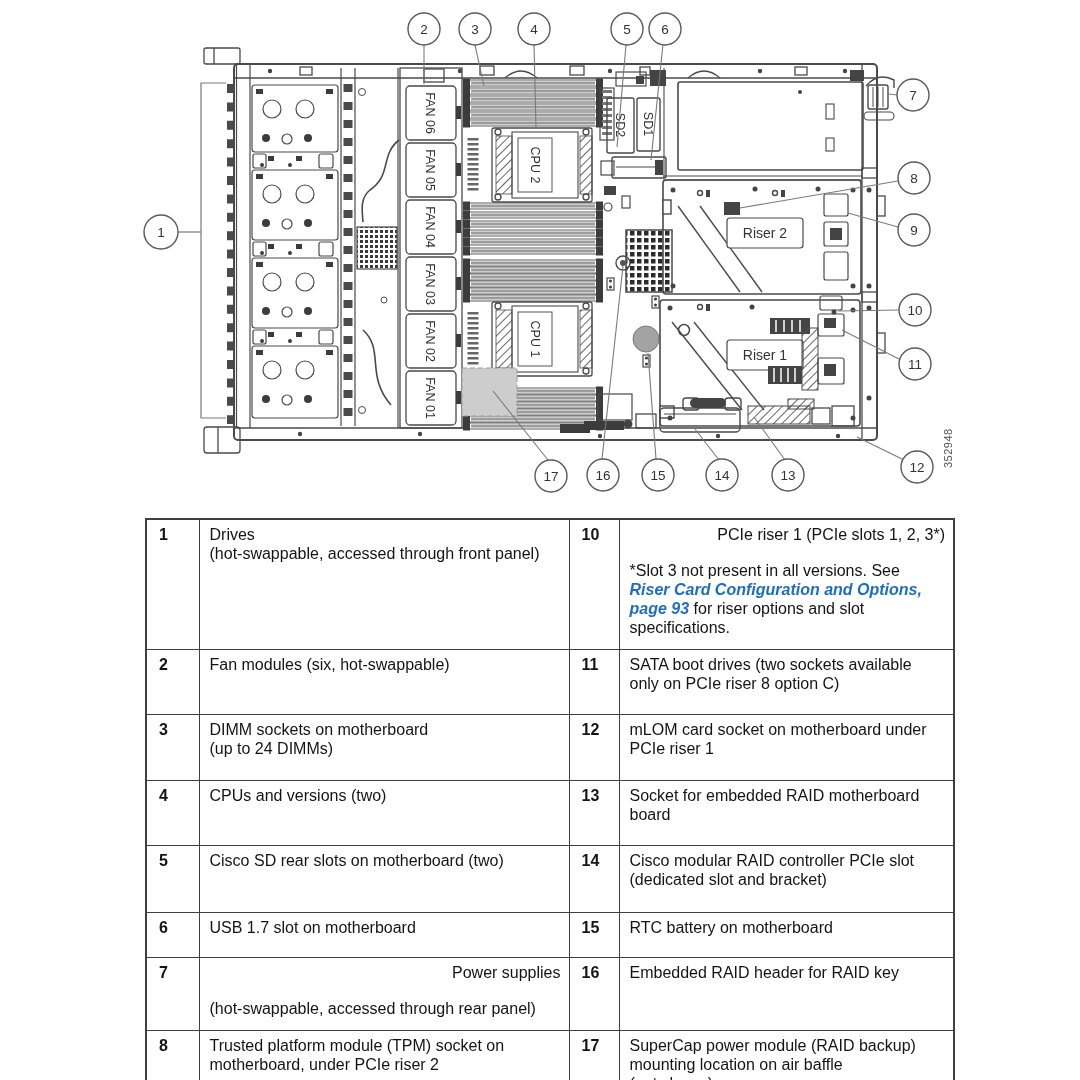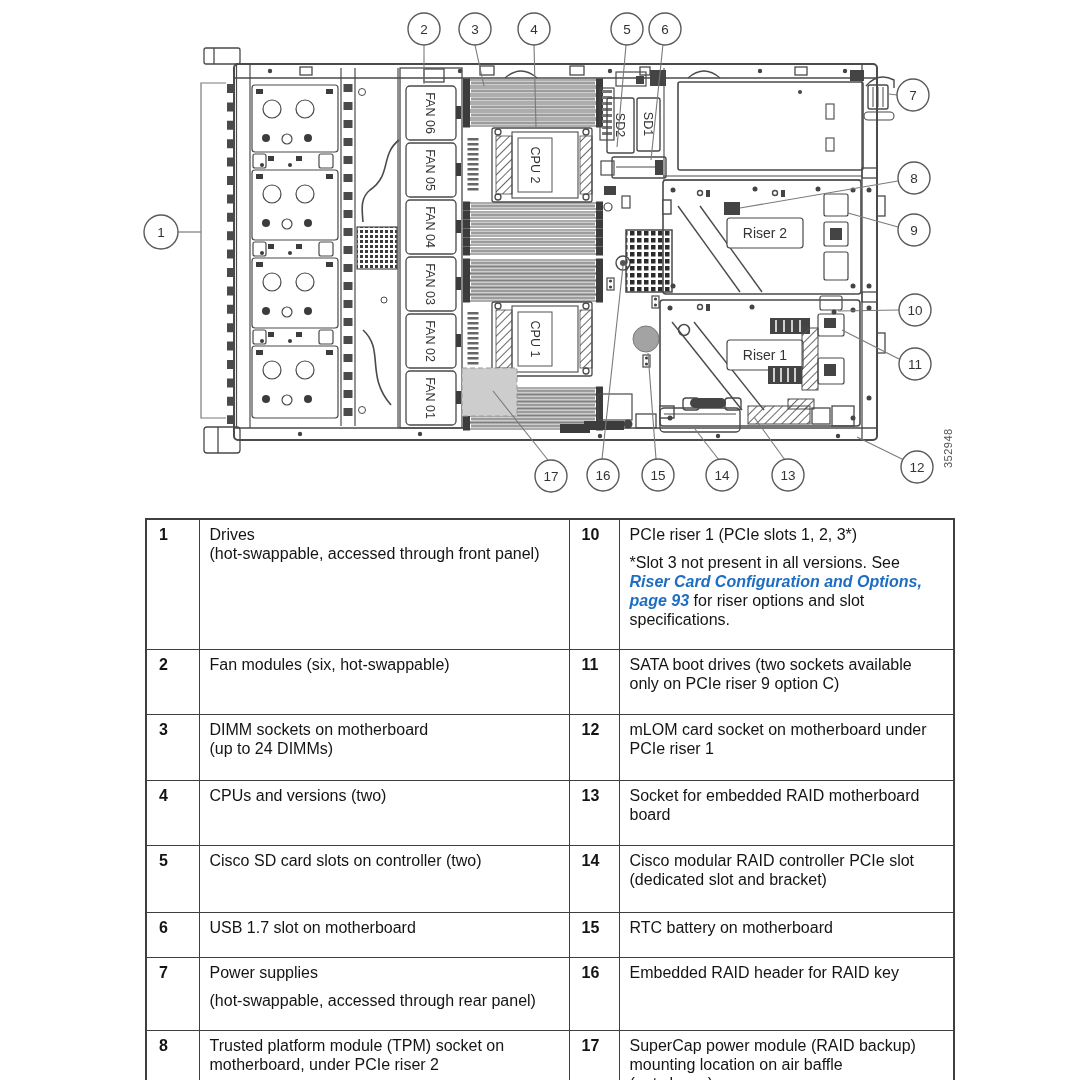--- a/index.html
+++ b/index.html
@@ -5,22 +5,22 @@
   html,body{margin:0;padding:0;background:#ffffff;}
   .page{position:relative;width:1080px;height:1080px;background:#fff;overflow:hidden;
         font-family:"Liberation Sans", sans-serif;color:#1a1a1a;}
   svg text{font-family:"Liberation Sans", sans-serif;}
   .legend{position:absolute;left:145px;top:518px;width:808px;border-collapse:collapse;
           table-layout:fixed;border:2px solid #3f3f3f;}
   .legend td{border:1px solid #3f3f3f;vertical-align:top;padding:5px 8px 4px 10px;
              font-size:16px;line-height:19px;color:#141414;}
   .legend td.num{font-weight:bold;padding-left:12px;}
   .legend .desc{white-space:pre-line;}
-  .para2{margin-top:9px;white-space:pre-line;}
-  .p1{white-space:pre-line;}
+  .para2{margin-top:17px;white-space:pre-line;}
+  .p1{white-space:pre-line;text-align:right;}
   .doclink{color:#1d6ec2;font-weight:bold;font-style:italic;cursor:pointer;}
   tr.r1 td{height:120px} tr.r2 td{height:55px} tr.r3 td{height:56px}
   tr.r4 td{height:55px} tr.r5 td{height:57px} tr.r6 td{height:35px}
   tr.r7 td{height:63px} tr.r8 td{height:72px}
 </style>
 </head>
 <body>
 
 <div class="page">
 
@@ -566,21 +566,21 @@
     </td>
   </tr>
   <tr class="r2">
     <td class="num">2</td>
     <td>
             <div class="desc">Fan modules (six, hot-swappable)</div>
           </td>
     <td class="num">11</td>
     <td>
             <div class="desc">SATA boot drives (two sockets available
-only on PCIe riser 9 option C)</div>
+only on PCIe riser 8 option C)</div>
           </td>
   </tr>
   <tr class="r3">
     <td class="num">3</td>
     <td>
             <div class="desc">DIMM sockets on motherboard
 (up to 24 DIMMs)</div>
           </td>
     <td class="num">12</td>
     <td>
@@ -595,21 +595,21 @@
           </td>
     <td class="num">13</td>
     <td>
             <div class="desc">Socket for embedded RAID motherboard
 board</div>
           </td>
   </tr>
   <tr class="r5">
     <td class="num">5</td>
     <td>
-            <div class="desc">Cisco SD card slots on controller (two)</div>
+            <div class="desc">Cisco SD rear slots on motherboard (two)</div>
           </td>
     <td class="num">14</td>
     <td>
             <div class="desc">Cisco modular RAID controller PCIe slot
 (dedicated slot and bracket)</div>
           </td>
   </tr>
   <tr class="r6">
     <td class="num">6</td>
     <td>

